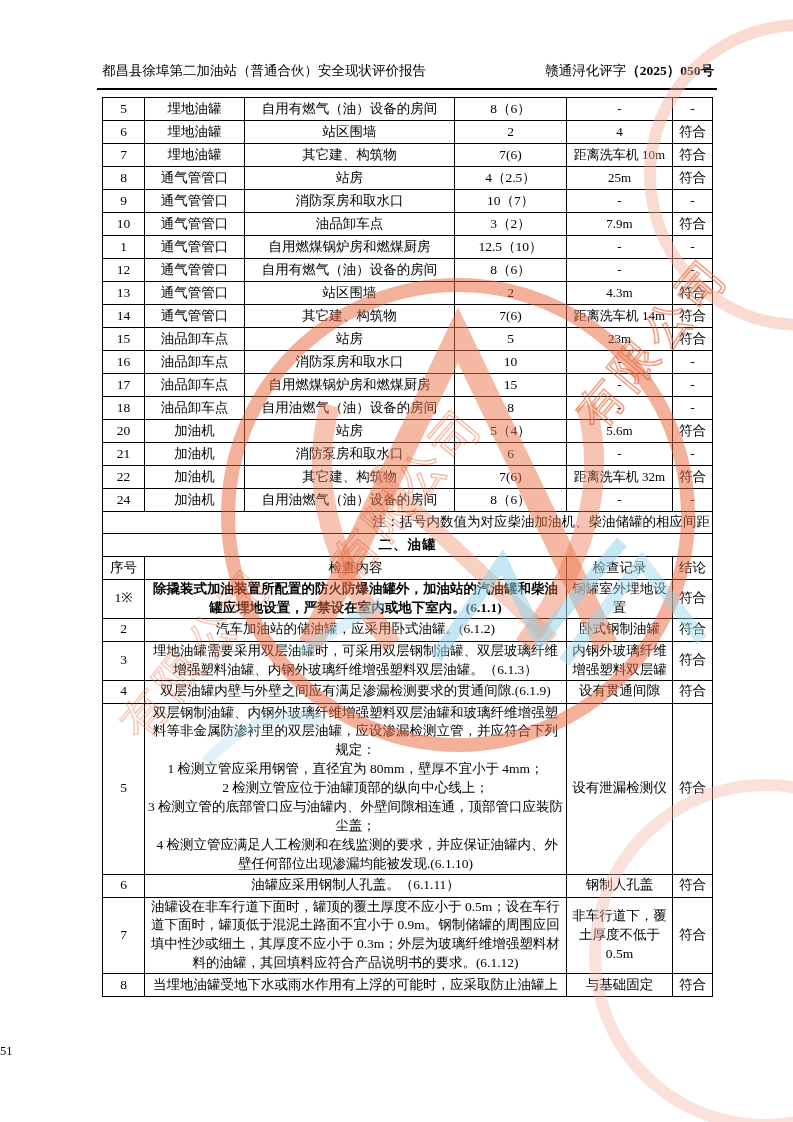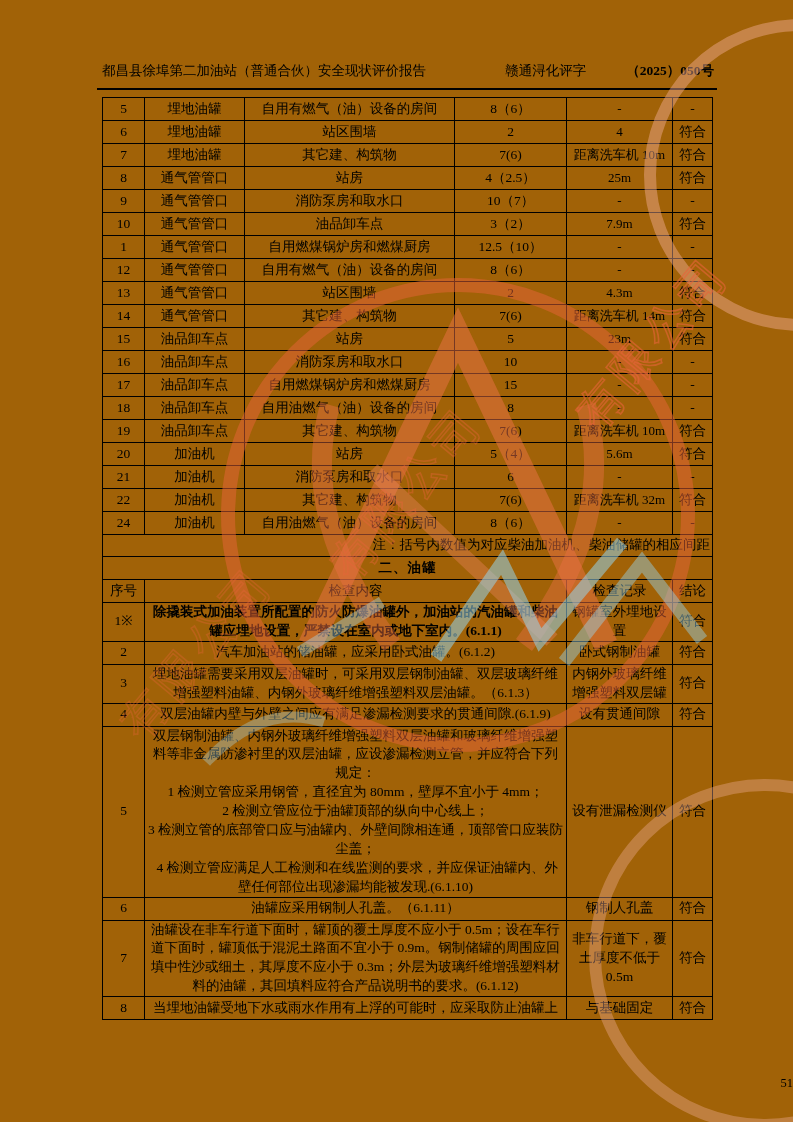--- a/index.html
+++ b/index.html
@@ -1,36 +1,36 @@
 <!DOCTYPE html>
 <html><head>
 <meta charset="utf-8">
 <style>
   html,body{margin:0;padding:0;background:#e9e9e9;}
-  .page{position:relative;width:793px;height:1122px;background:#a16207;margin:0 auto;
+  .page{position:relative;width:793px;height:1122px;background:#ffffff;margin:0 auto;
         font-family:"Liberation Serif","DejaVu Serif",serif;color:#000;overflow:hidden;}
   .page-header{position:absolute;left:102px;top:62px;width:612px;display:flex;
         justify-content:space-between;align-items:flex-end;font-size:13.5px;white-space:nowrap;}
-  .doc-no b{font-weight:bold;margin-left:40px;}
+  .doc-no b{font-weight:bold;}
   .header-rule{position:absolute;left:97px;top:88px;width:620px;border-top:2px solid #000;}
   .main-table{position:absolute;left:102px;top:97px;width:610px;border-collapse:collapse;
         table-layout:fixed;font-size:13.5px;}
   .main-table td{border:1px solid #000;text-align:center;vertical-align:middle;
         padding:0 2px;line-height:1.4;overflow:hidden;}
   .t1 td{height:22px;}
   .rec1{font-size:13px;white-space:nowrap;padding:0 1px;}
   .note-row td{text-align:right;height:21px;padding-left:4px;}
   .section-row td{font-weight:bold;height:22px;letter-spacing:1px;font-family:Liberation Serif, serif;}
   .head-row td{height:22px;}
   .c-no{padding:0 1px;}
   .c-content{text-align:left;white-space:pre-wrap;line-height:20px;padding:1px 4px;height:22px;}
   .c-record{line-height:20px;height:22px;}
   .c-result{height:22px;}
   .bold{font-weight:bold;margin-top:37px;}
-  .page-number{position:absolute;left:0;top:1076px;width:100%;text-align:right;font-size:12.5px;}
+  .page-number{position:absolute;left:0;top:1044px;width:100%;text-align:left;font-size:12.5px;}
   .watermark{position:absolute;left:0;top:0;z-index:30;pointer-events:none;}
 </style>
 </head>
 <body>
 
 <div class="page">
 
   <div class="page-header">
     <span>都昌县徐埠第二加油站（普通合伙）安全现状评价报告</span>
     <span class="doc-no"><span>赣通浔化评字</span><b>（2025）050号</b></span>
@@ -151,28 +151,20 @@
     <td class="rec1">-</td>
     <td>-</td>
   </tr>
         <tr>
     <td class="c-no">18</td>
     <td>油品卸车点</td>
     <td>自用油燃气（油）设备的房间</td>
     <td>8</td>
     <td class="rec1">-</td>
     <td>-</td>
-  </tr>
-        <tr>
-    <td class="c-no">19</td>
-    <td>油品卸车点</td>
-    <td>其它建、构筑物</td>
-    <td>7(6)</td>
-    <td class="rec1">距离洗车机 10m</td>
-    <td>符合</td>
   </tr>
         <tr>
     <td class="c-no">20</td>
     <td>加油机</td>
     <td>站房</td>
     <td>5（4）</td>
     <td class="rec1">5.6m</td>
     <td>符合</td>
   </tr>
         <tr>

